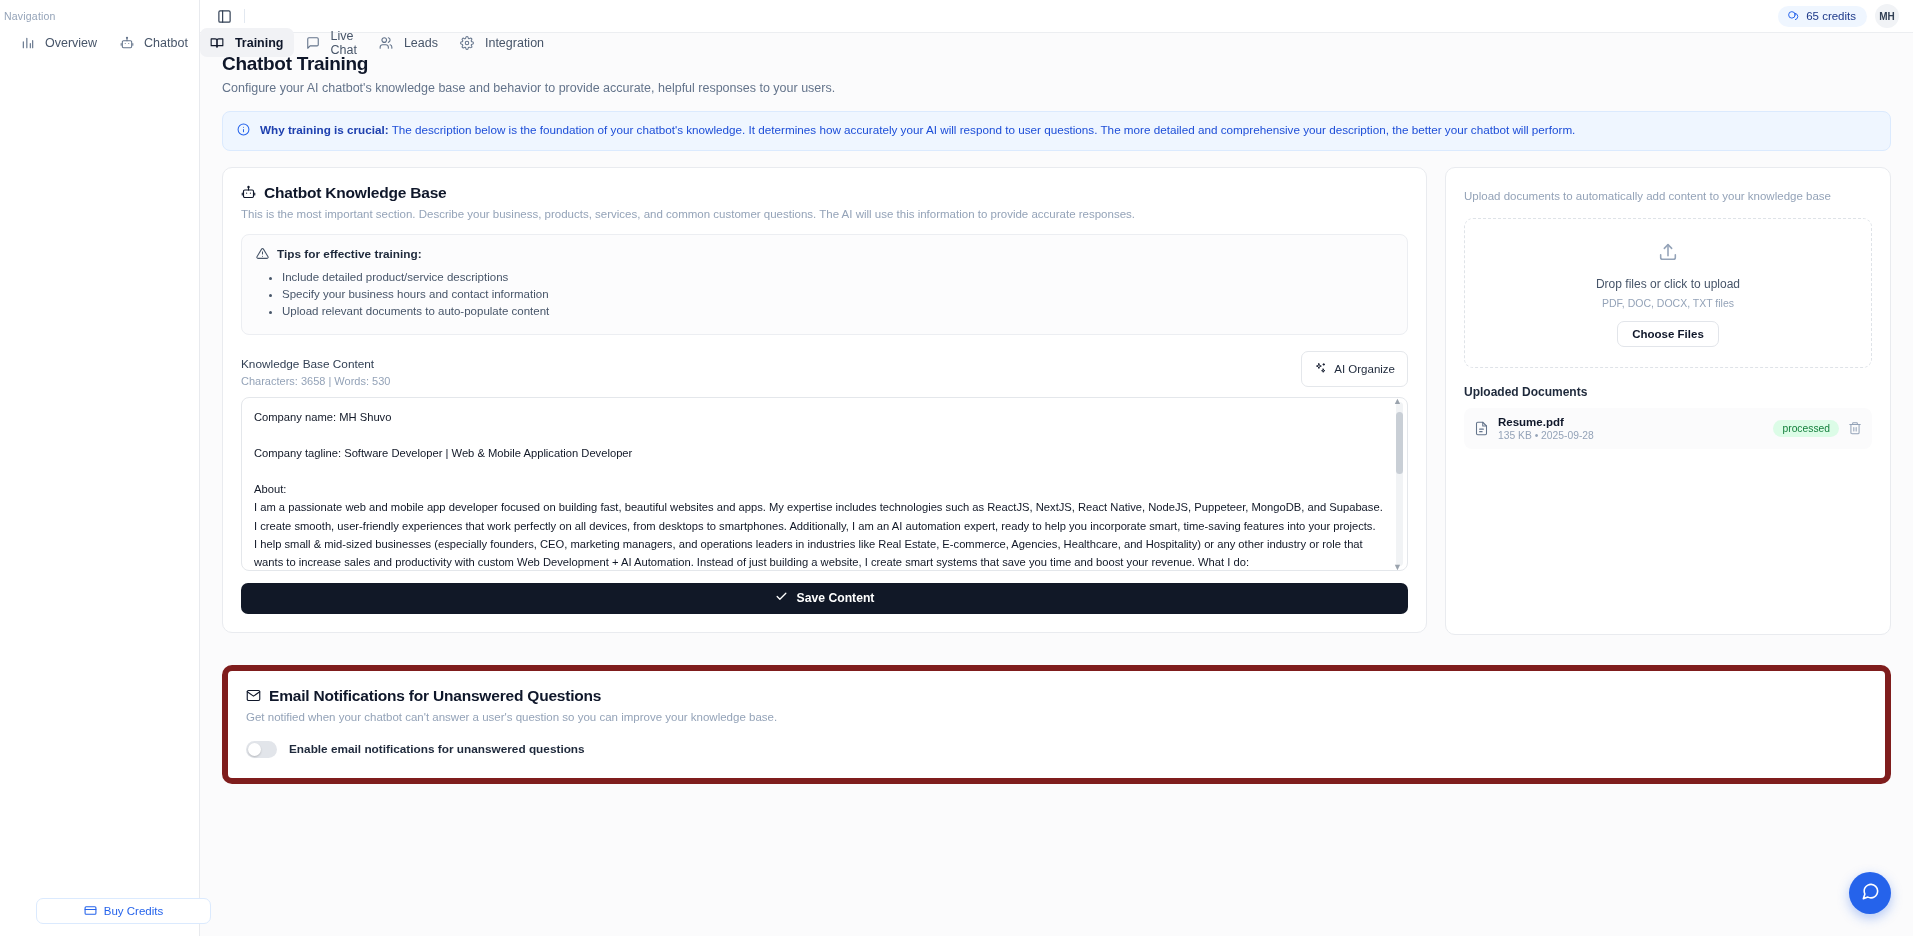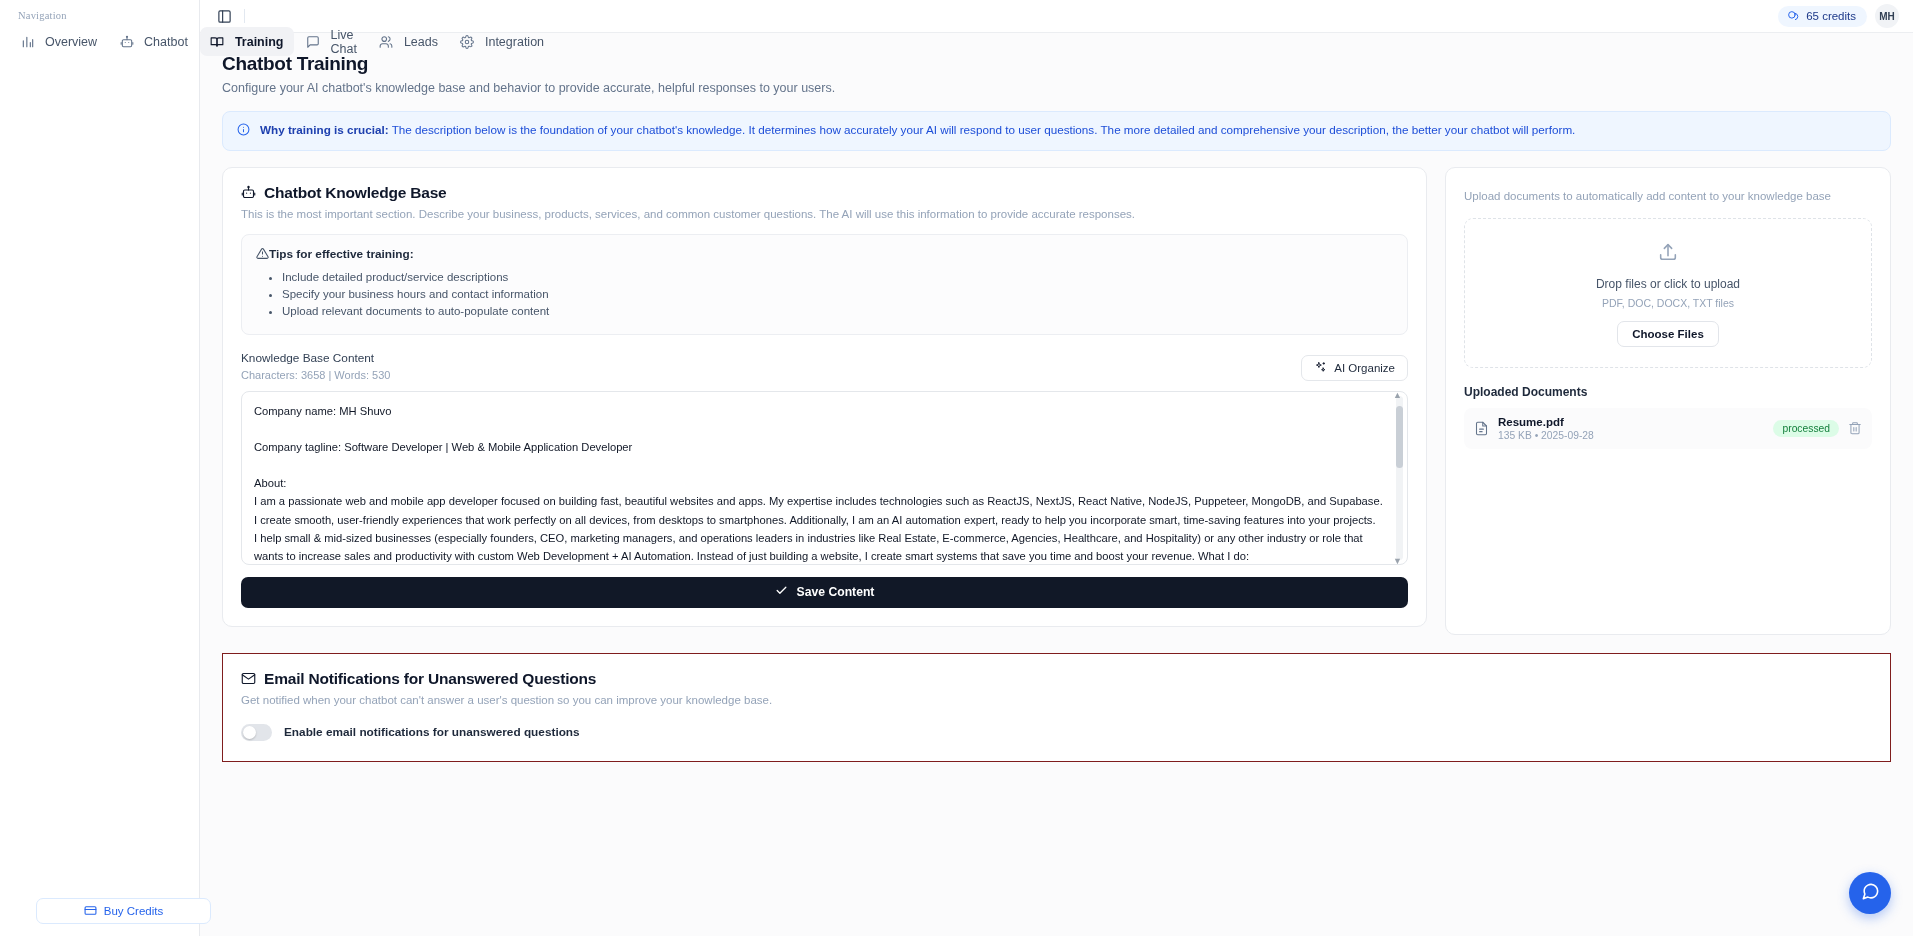--- a/index.html
+++ b/index.html
@@ -22,21 +22,21 @@
   }
   .brand {
     display: flex; align-items: center; gap: 10px;
     padding: 18px 16px 16px 22px;
   }
   .brand-name {
     font-size: 18px; font-weight: 700; color: #2563eb; letter-spacing: -0.2px;
   }
   .brand-icon { color: #2563eb; display: flex; align-items: center; }
   .nav-label {
-    font-size: 10.5px; color: #94a3b8; padding: 10px 0 6px 18px; letter-spacing: .2px; font-family: Liberation Serif, serif;
+    font-size: 10.5px; color: #94a3b8; padding: 10px 0 6px 4px; letter-spacing: .2px;
   }
   .nav { display: flex; flex-direction: row; gap: 2px; padding: 0 10px; }
   .nav-item {
     display: flex; align-items: center; gap: 10px;
     height: 29px; padding: 0 10px;
     border-radius: 7px;
     font-size: 12.5px; color: #475569; cursor: pointer;
   }
   .nav-item.active { background: #f1f2f5; color: #0f172a; font-weight: 600; }
   .nav-item .ic { width: 15px; height: 15px; flex: 0 0 15px; display: flex; align-items: center; justify-content: center; color: #64748b; }
@@ -104,35 +104,35 @@
   }
   .card-title .ic { color: #0f172a; display: flex; }
   .card-sub { font-size: 11.5px; color: #94a3b8; margin-top: 6px; }
 
   .tips {
     margin-top: 14px;
     background: #fcfcfd; border: 1px solid #eceef2; border-radius: 8px;
     padding: 12px 14px 13px 14px;
   }
   .tips-head {
-    display: flex; align-items: center; gap: 0;
+    display: flex; align-items: center; gap: 8px;
     font-size: 11.8px; font-weight: 700; color: #1e293b;
   }
   .tips-head .ic { color: #475569; display: flex; }
   .tips ul { margin: 8px 0 0 26px; }
   .tips li { font-size: 11.5px; color: #475569; line-height: 1.42; margin-bottom: 1px; }
 
   .field-head { display: flex; align-items: flex-end; margin-top: 16px; }
   .field-label { font-size: 11.8px; color: #334155; font-weight: 500; }
   .field-meta { font-size: 11px; color: #94a3b8; margin-top: 4px; text-align: center; }
   .ai-organize {
     margin-left: auto;
     display: flex; align-items: center; gap: 7px;
     border: 1px solid #e4e7eb; border-radius: 7px; background: #fff;
-    height: 26px; padding: 0 12px;
+    height: 36px; padding: 0 12px;
     font-size: 11.5px; color: #1e293b; font-weight: 500; cursor: pointer;
     font-family: inherit;
   }
   .ai-organize .ic { color: #0f172a; display: flex; }
 
   .textarea-wrap {
     margin-top: 10px;
     border: 1px solid #e4e7eb; border-radius: 8px;
     background: #fff;
     height: 174px; position: relative; overflow: hidden;
@@ -196,22 +196,22 @@
   .badge {
     margin-left: auto;
     background: #dcfce7; color: #15803d;
     border-radius: 11px; padding: 3px 9px;
     font-size: 10.3px;
   }
   .trash { color: #94a3b8; display: flex; cursor: pointer; }
 
   
   .bottom-card {
-    margin-top: 18px;
-    background: #fff; border: 1px solid #7f1d1d; border-radius: 0;
+    margin-top: 30px;
+    background: #fff; border: 6px solid #7f1d1d; border-radius: 10px;
     padding: 16px 18px 20px 18px;
   }
   .toggle-row { display: flex; align-items: center; gap: 12px; margin-top: 18px; }
   .switch {
     width: 31px; height: 17px; border-radius: 10px;
     background: #e2e5ea; position: relative; cursor: pointer; flex: 0 0 31px;
   }
   .switch .knob {
     position: absolute; top: 2px; left: 2px;
     width: 13px; height: 13px; border-radius: 50%; background: #fff;

